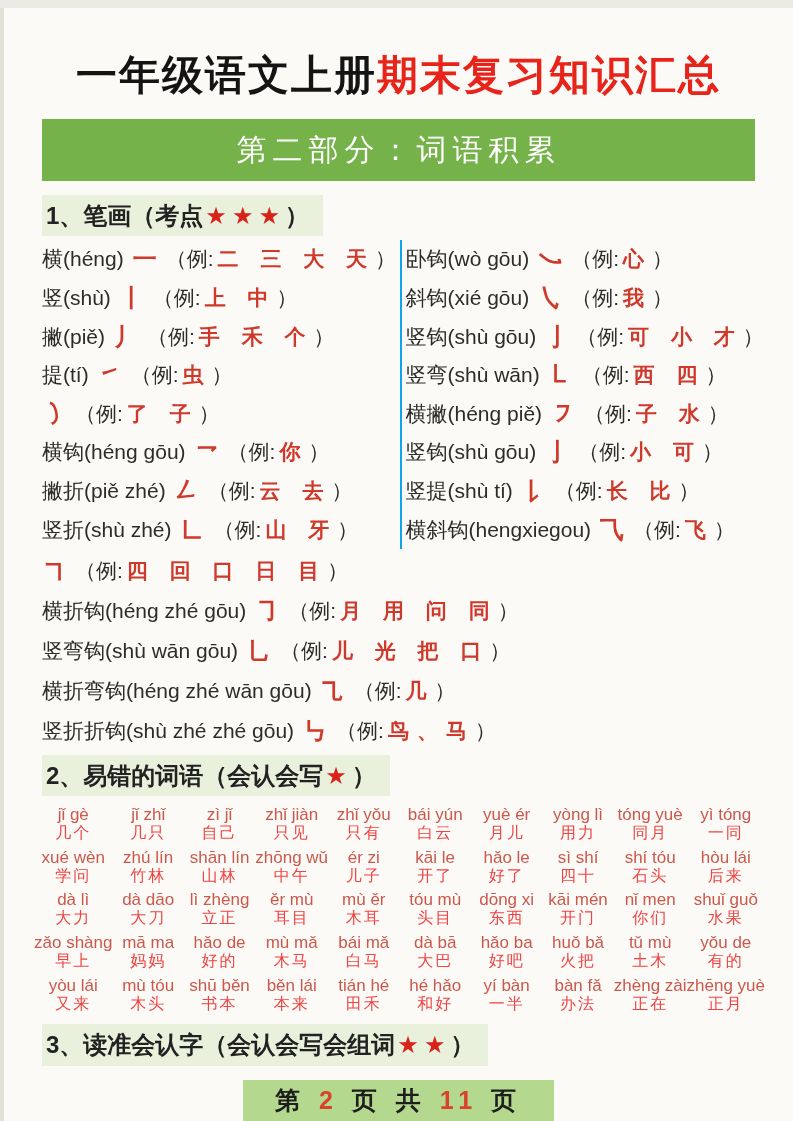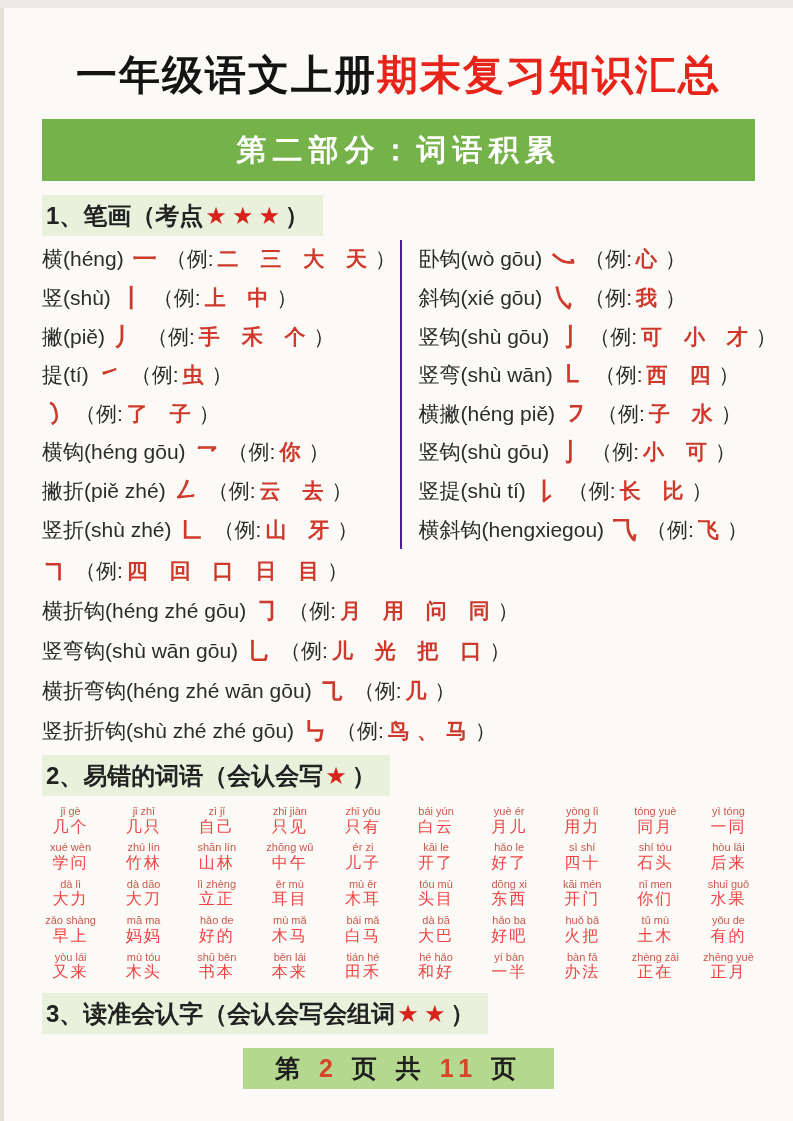--- a/index.html
+++ b/index.html
@@ -12,48 +12,48 @@
   }
   .page-title{
     padding-top:40px; text-align:center;
     font-size:41px; font-weight:900; color:#141414; letter-spacing:2px;
     font-family:"Liberation Serif","DejaVu Serif",serif;
   }
   .page-title .red{ color:#e8231a; }
   .banner{
     margin:16px 38px 10px 38px; height:62px; line-height:62px;
     background:#76b24a; color:#ffffff; text-align:center;
-    font-size:30px; font-weight:bold; letter-spacing:6px;
+    font-size:30px; font-weight:normal; letter-spacing:6px;
   }
   .section-heading{
     display:inline-block; margin:4px 0 2px 38px;
     background:#e9f0db; color:#222; font-size:24px; font-weight:600;
     padding:5px 14px 5px 4px; line-height:1.3;
   }
   .section-heading .stars{ color:#d8231b; letter-spacing:5px; margin-left:2px; }
   .two-col{ display:flex; margin:2px 36px 0 38px; }
   .two-col .col{ width:50%; }
-  .two-col .col.right{ border-left:2px solid #4c1d95; padding-left:17px; }
+  .two-col .col.right{ border-left:2px solid #0ea5e9; padding-left:4px; }
   .stroke-row{
     height:38.6px; display:flex; align-items:center;
     font-size:21px; white-space:nowrap; color:#2c2c2c;
   }
   .full-rows{ margin:2px 38px 0 38px; }
   .full-rows .stroke-row{ height:40px; }
   .stroke-name{ color:#2c2c2c; margin-right:9px; }
   .stroke-symbol{ color:#cf392b; font-weight:bold; font-size:24px; margin-right:9px; min-width:22px; text-align:center; }
   .stroke-paren{ color:#2c2c2c; }
   .stroke-examples{ color:#cf392b; font-weight:600; letter-spacing:8px; margin-left:4px; }
   .word-grid{
     margin:8px 28px 0 30px;
     display:grid; grid-template-columns:repeat(10,1fr);
     row-gap:7px; text-align:center;
   }
   .word-cell{ line-height:1.05; }
-  .word-pinyin{ font-size:11px; color:#cb584c; white-space:nowrap; }
+  .word-pinyin{ font-size:17px; color:#cb584c; white-space:nowrap; }
   .word-text{ font-size:16px; color:#ef4444; font-weight:normal; letter-spacing:2px; margin-top:1px; }
   .footer-wrap{ text-align:center; margin-top:12px; }
   .footer{
     display:inline-block; background:#b4d88d; color:#1e1e1e;
     font-size:25px; font-weight:bold; letter-spacing:6px;
     padding:4px 32px;
   }
   .footer .num{ color:#d8442b; }
 </style>
 </head>

